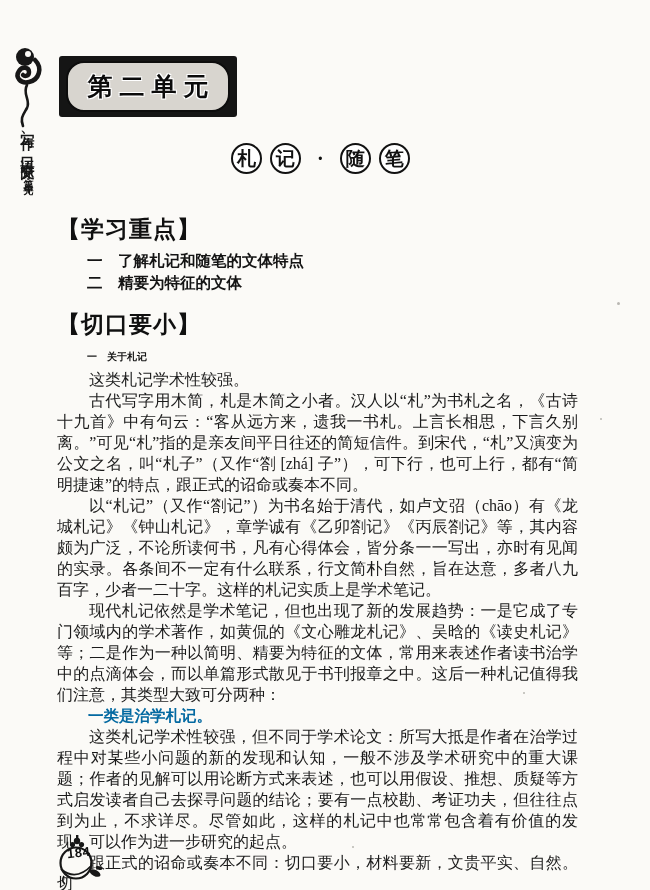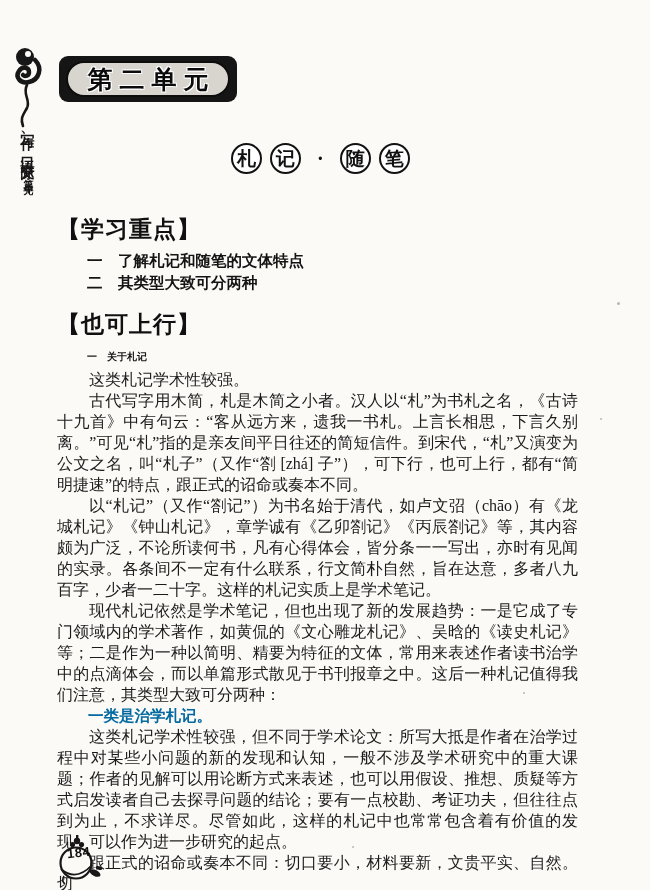--- a/index.html
+++ b/index.html
@@ -21,22 +21,22 @@
     writing-mode: vertical-rl; text-orientation: upright;
     font-family: "Liberation Sans", "DejaVu Sans", sans-serif;
     color:#161616; white-space: nowrap;
   }
   .vertical-title .vmain { font-size:14px; font-weight:bold; letter-spacing:3px; }
   .vertical-title .vsub  { font-size:10px; font-weight:bold; letter-spacing:2px; }
 
   
   .unit-badge {
     position:absolute; left:59px; top:56px;
-    width:178px; height:46px;
-    background:#151515; border-radius:9px;
+    width:178px; height:61px;
+    background:#151515; border-radius:3px;
     padding:5px 7px;
   }
   .unit-badge .pill {
     width:100%; height:100%;
     background:#d8d5cf;
     border:2px solid #0d0d0d;
     border-radius:18px;
     display:flex; align-items:center; justify-content:center;
     font-family:"Liberation Sans","DejaVu Sans",sans-serif;
     font-weight:bold; font-size:25px; letter-spacing:7px;
@@ -127,23 +127,23 @@
     <div class="topic-circle">札</div>
     <div class="topic-circle">记</div>
     <div class="topic-dot">·</div>
     <div class="topic-circle">随</div>
     <div class="topic-circle">笔</div>
   </div>
 
   <div class="content">
     <div class="section-heading">【学习重点】</div>
     <div class="focus-item">一　了解札记和随笔的文体特点</div>
-    <div class="focus-item">二　其类型大致可分两种</div>
+    <div class="focus-item">二　精要为特征的文体</div>
 
-    <div class="section-heading second">【也可上行】</div>
+    <div class="section-heading second">【切口要小】</div>
     <div class="subhead">一　关于札记</div>
 
     <p class="body">这类札记学术性较强。</p>
     <p class="body">古代写字用木简，札是木简之小者。汉人以“札”为书札之名，《古诗十九首》中有句云：“客从远方来，遗我一书札。上言长相思，下言久别离。”可见“札”指的是亲友间平日往还的简短信件。到宋代，“札”又演变为公文之名，叫“札子”（又作“劄 [zhá] 子”），可下行，也可上行，都有“简明捷速”的特点，跟正式的诏命或奏本不同。</p>
     <p class="body">以“札记”（又作“劄记”）为书名始于清代，如卢文弨（chāo）有《龙城札记》《钟山札记》，章学诚有《乙卯劄记》《丙辰劄记》等，其内容颇为广泛，不论所读何书，凡有心得体会，皆分条一一写出，亦时有见闻的实录。各条间不一定有什么联系，行文简朴自然，旨在达意，多者八九百字，少者一二十字。这样的札记实质上是学术笔记。</p>
     <p class="body">现代札记依然是学术笔记，但也出现了新的发展趋势：一是它成了专门领域内的学术著作，如黄侃的《文心雕龙札记》、吴晗的《读史札记》等；二是作为一种以简明、精要为特征的文体，常用来表述作者读书治学中的点滴体会，而以单篇形式散见于书刊报章之中。这后一种札记值得我们注意，其类型大致可分两种：</p>
     <p class="body lead">一类是治学札记。</p>
     <p class="body">这类札记学术性较强，但不同于学术论文：所写大抵是作者在治学过程中对某些小问题的新的发现和认知，一般不涉及学术研究中的重大课题；作者的见解可以用论断方式来表述，也可以用假设、推想、质疑等方式启发读者自己去探寻问题的结论；要有一点校勘、考证功夫，但往往点到为止，不求详尽。尽管如此，这样的札记中也常常包含着有价值的发现，可以作为进一步研究的起点。</p>
     <p class="body">跟正式的诏命或奏本不同：切口要小，材料要新，文贵平实、自然。切</p>
   </div>

